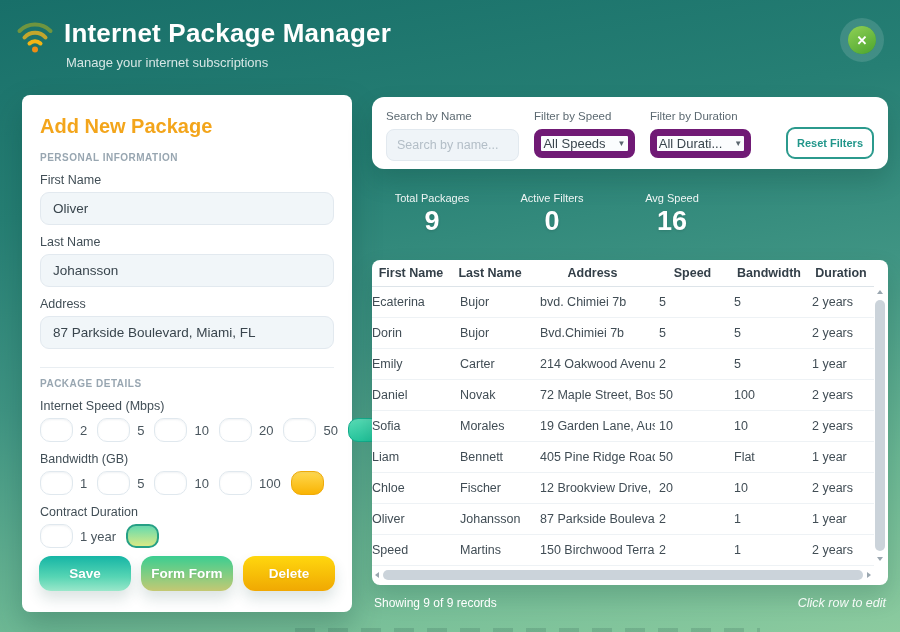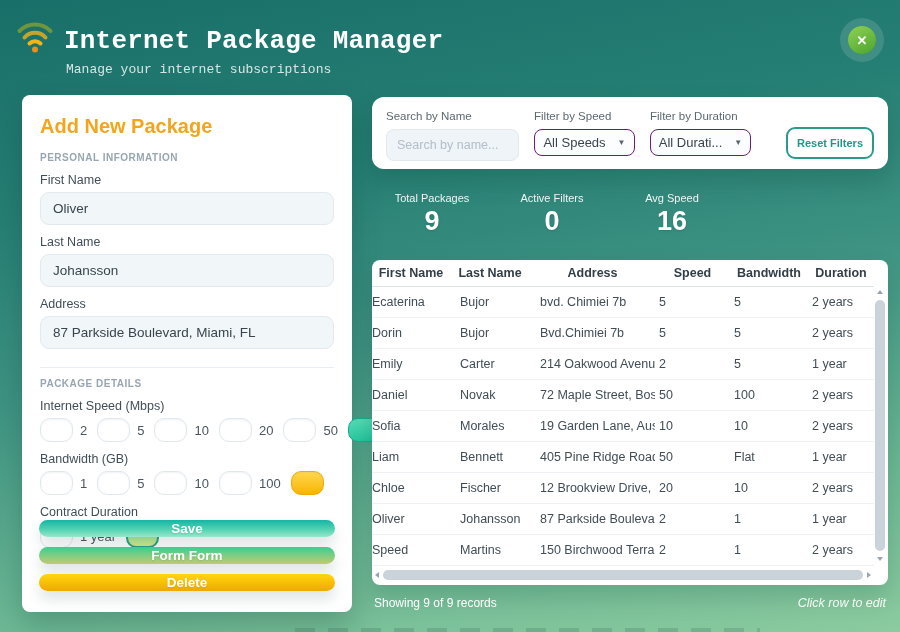--- a/index.html
+++ b/index.html
@@ -5,21 +5,21 @@
   * { box-sizing: border-box; }
   html,body { margin:0; padding:0; }
   body { font-family:"Liberation Sans","DejaVu Sans",sans-serif; }
 
   .page { position:relative; width:900px; height:632px; overflow:hidden;
     background:linear-gradient(170deg,#186f69 0%,#267f74 28%,#3f9483 52%,#6bb794 78%,#8ccb9f 100%); }
 
   
   .app-header { position:absolute; left:0; top:0; right:0; height:86px; }
   .wifi { position:absolute; left:12px; top:10px; width:46px; height:46px; }
-  .titles { position:absolute; left:64px; top:26px;font-family:Liberation Mono, monospace; }
+  .titles { position:absolute; left:64px; top:18px; }
   .app-title { margin:0; font-size:26px; font-weight:bold; color:#fff; letter-spacing:.2px; }
   .app-subtitle { margin:6px 0 0 2px; font-size:13px; color:rgba(255,255,255,.82); }
   .close-btn { position:absolute; right:24px; top:26px; width:28px; height:28px; border:none; border-radius:50%;
     background:linear-gradient(150deg,#90d155,#4ba42e); box-shadow:0 0 0 8px rgba(255,255,255,.13);
     color:#fff; cursor:pointer; display:flex; align-items:center; justify-content:center; padding:0; }
   .close-x { font-size:13px; font-weight:bold; line-height:1; }
 
   
   .form-card { position:absolute; left:22px; top:95px; width:330px; height:517px; background:#fff;
     border-radius:8px; box-shadow:0 14px 30px rgba(8,55,46,.25); padding:20px 18px; }
@@ -31,37 +31,37 @@
   .divider { height:1px; background:#e9eef2; margin:18px 0 2px; }
 
   .opt-row { display:flex; align-items:center; gap:7px; margin:3px 0 2px; }
   .cb { width:33px; height:24px; border-radius:10px; border:1px solid #e0e8ee; background:#fff;
     box-shadow:inset 0 1px 2px rgba(150,165,180,.14); flex:0 0 auto; cursor:pointer; }
   .cb-label { font-size:13px; color:#4a565e; margin-right:3px; }
   .checked-teal   { background:linear-gradient(170deg,#58ddb6,#1ec299); border:1px solid #12ad8c; }
   .checked-yellow { background:linear-gradient(180deg,#ffd84e,#f9b404); border:1px solid #f0ab08; }
   .checked-green  { background:linear-gradient(180deg,#6edcab 8%,#d9ea85 100%); border:2px solid #26a085; }
 
-  .btn-row { position:absolute; left:17px; right:17px; bottom:21px; display:flex; gap:10px;flex-direction:column; }
+  .btn-row { position:absolute; left:17px; right:17px; bottom:21px; display:flex; gap:10px; }
   .btn { flex:1; height:35px; border:none; border-radius:12px; color:#fff; font-weight:bold; font-size:13.5px;
     font-family:inherit; cursor:pointer; text-shadow:0 1px 2px rgba(0,0,0,.10);
     box-shadow:0 8px 14px rgba(40,90,80,.16); }
   .btn-save   { background:linear-gradient(180deg,#15b5a5 0%,#57d5b4 60%,#9ae7ca 100%); }
   .btn-clear  { background:linear-gradient(180deg,#3bcd91 0%,#8ccd80 60%,#c4c873 100%); }
   .btn-delete { background:linear-gradient(180deg,#ffd70e,#f0a802); }
 
   
   .filter-card { position:absolute; left:372px; top:97px; width:516px; height:72px; background:#fff;
     border-radius:12px; box-shadow:0 12px 24px rgba(8,55,46,.2); padding:13px 14px; display:flex; gap:15px; }
   .f-group { display:flex; flex-direction:column; }
   .f-label { font-size:11.5px; color:#5c6971; margin-bottom:7px; }
   .f-input { width:133px; height:32px; background:#eff4f8; border:1px solid #e2e9ef; border-radius:8px;
     padding:13px 10px; font-size:12.5px; color:#39454d; font-family:inherit; }
   .f-input::placeholder { color:#b3bec7; }
-  .f-select { width:101px; height:32px; background:#fbfdfe; border:1px solid #701a75; border-radius:8px;
+  .f-select { width:101px; height:32px; background:#fbfdfe; border:7px solid #701a75; border-radius:8px;
     display:flex; align-items:center; justify-content:center; gap:12px; font-size:13px; color:#39454d; cursor:pointer; }
   .f-caret { font-size:8px; color:#5a666e; }
   .reset-btn { margin-left:auto; margin-top:17px; width:88px; height:32px; background:#fff;
     border:2px solid #2b9a8d; border-radius:9px; color:#21968a; font-weight:bold; font-size:11px;
     font-family:inherit; cursor:pointer; }
 
   
   .stats-row { position:absolute; left:372px; top:192px; display:flex; }
   .stat { width:120px; text-align:center; }
   .stat-label { font-size:11px; color:rgba(255,255,255,.92); }

